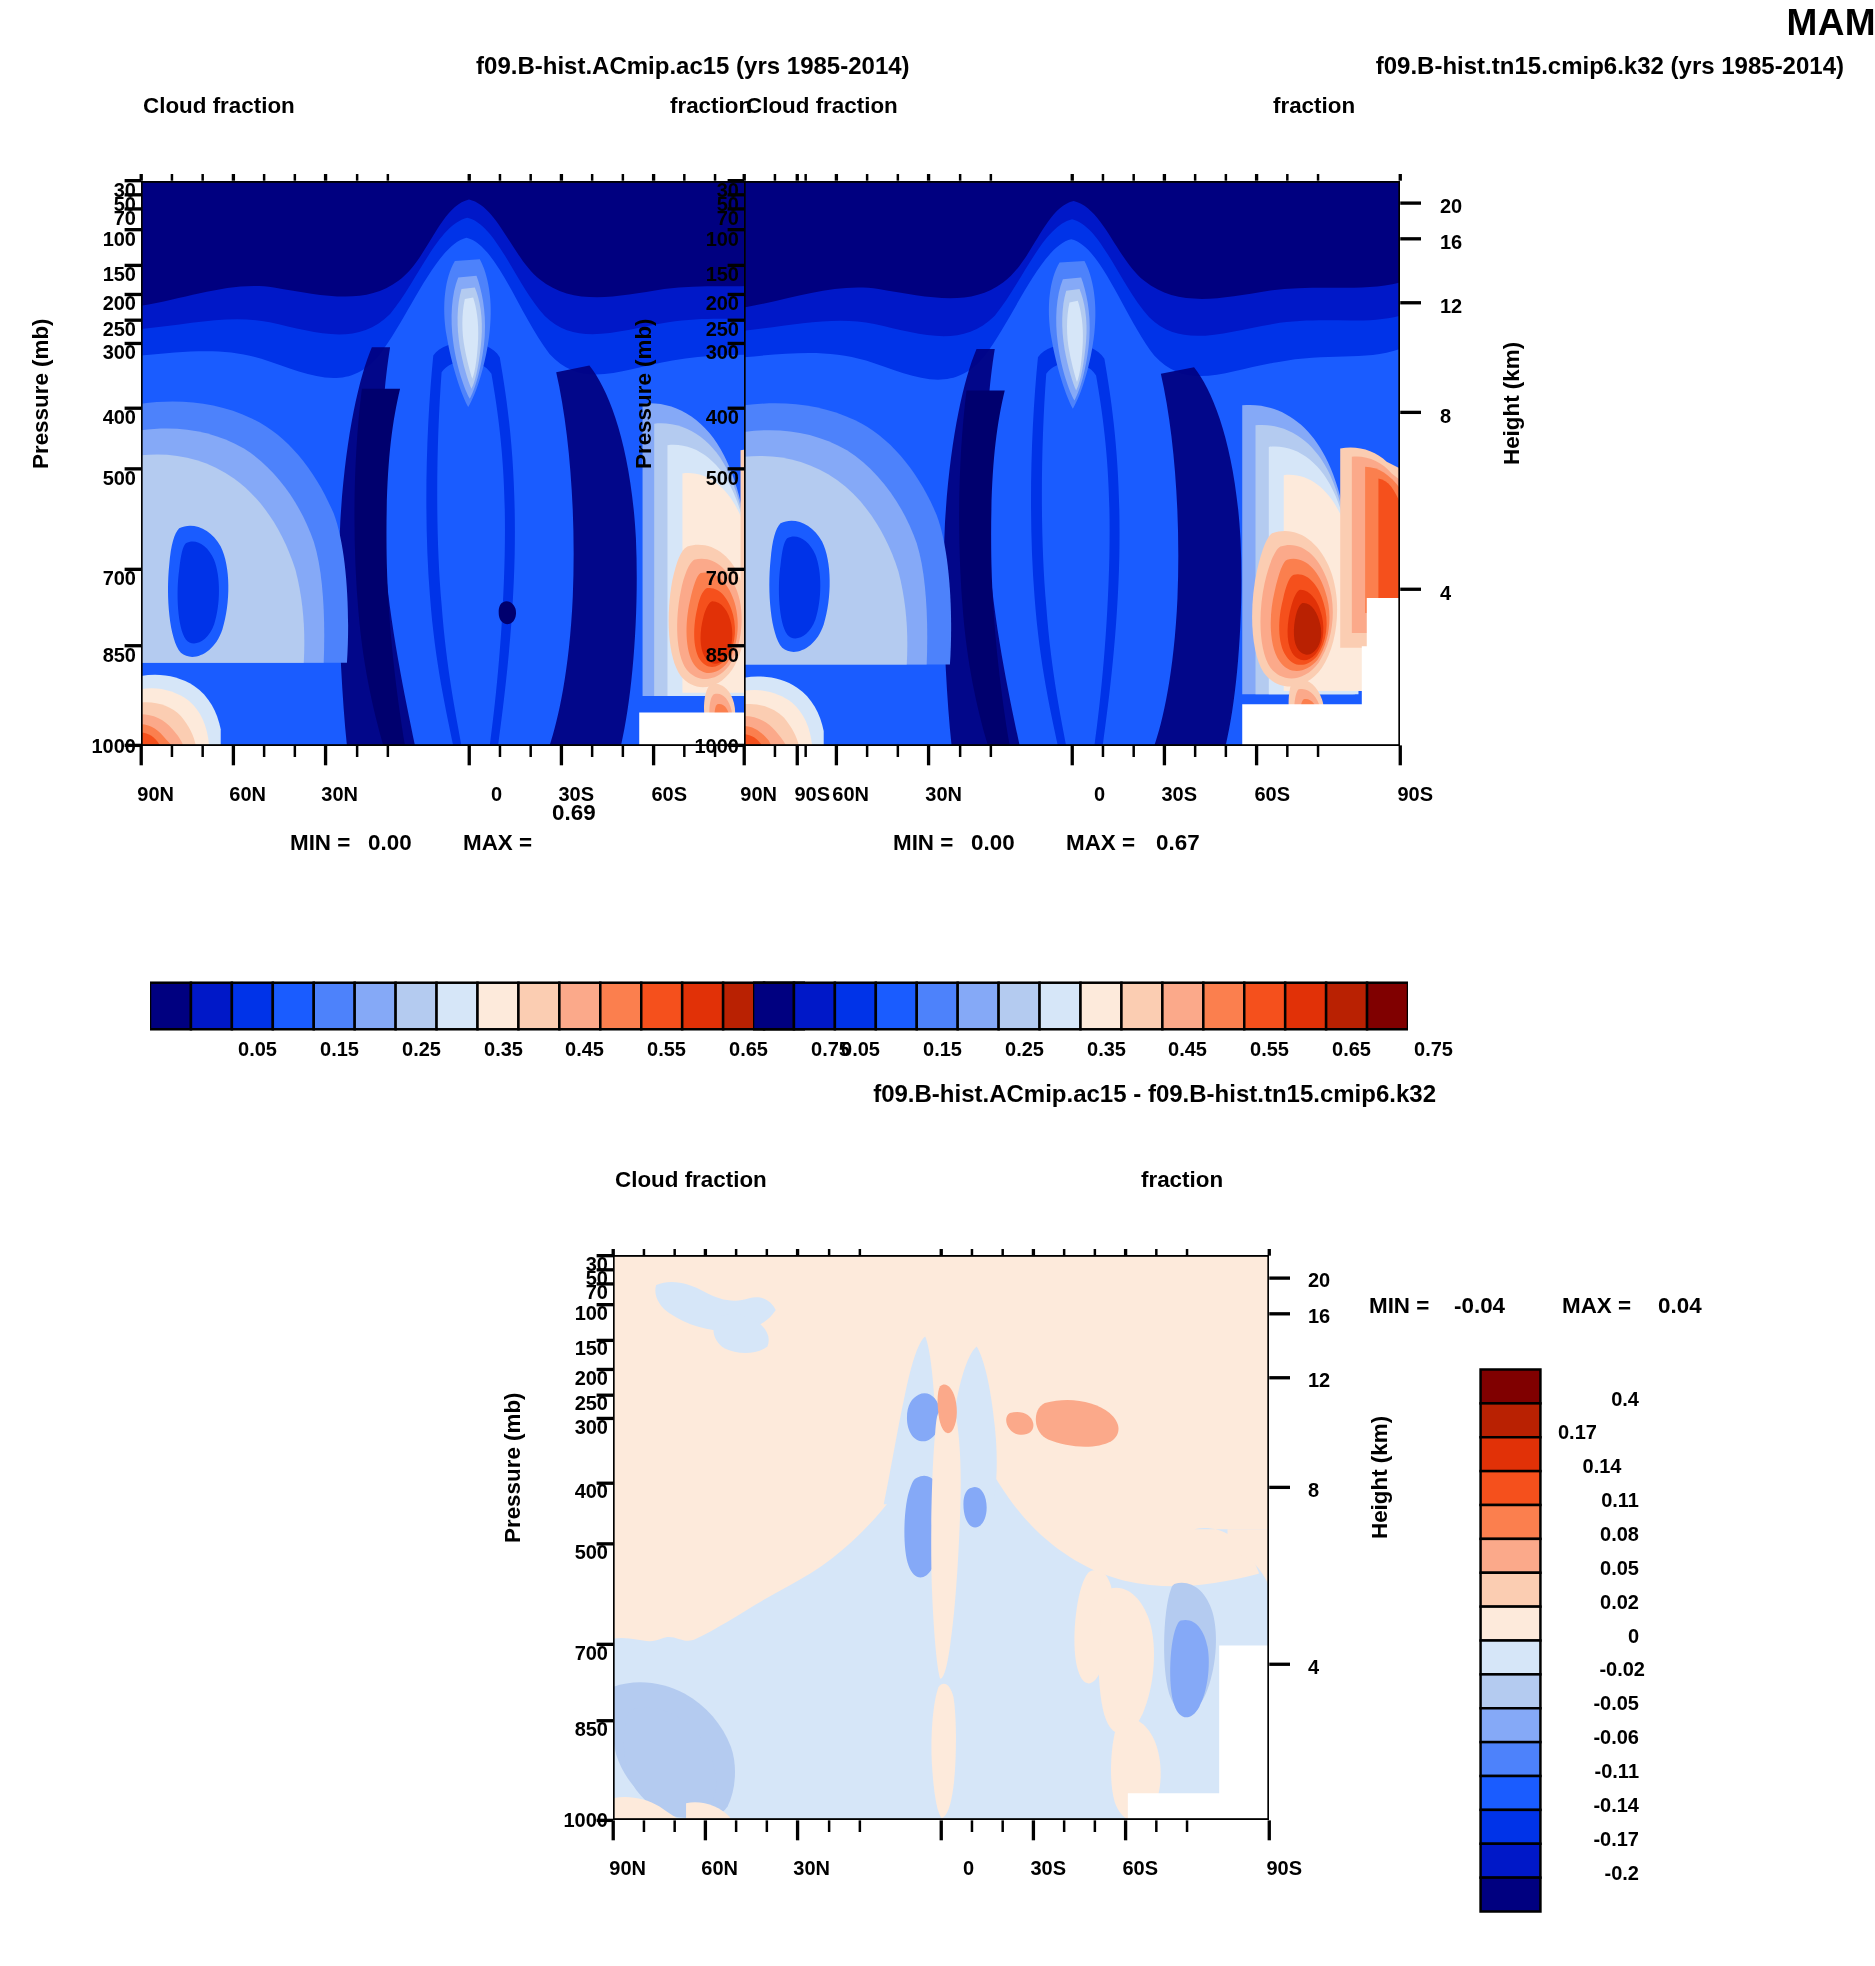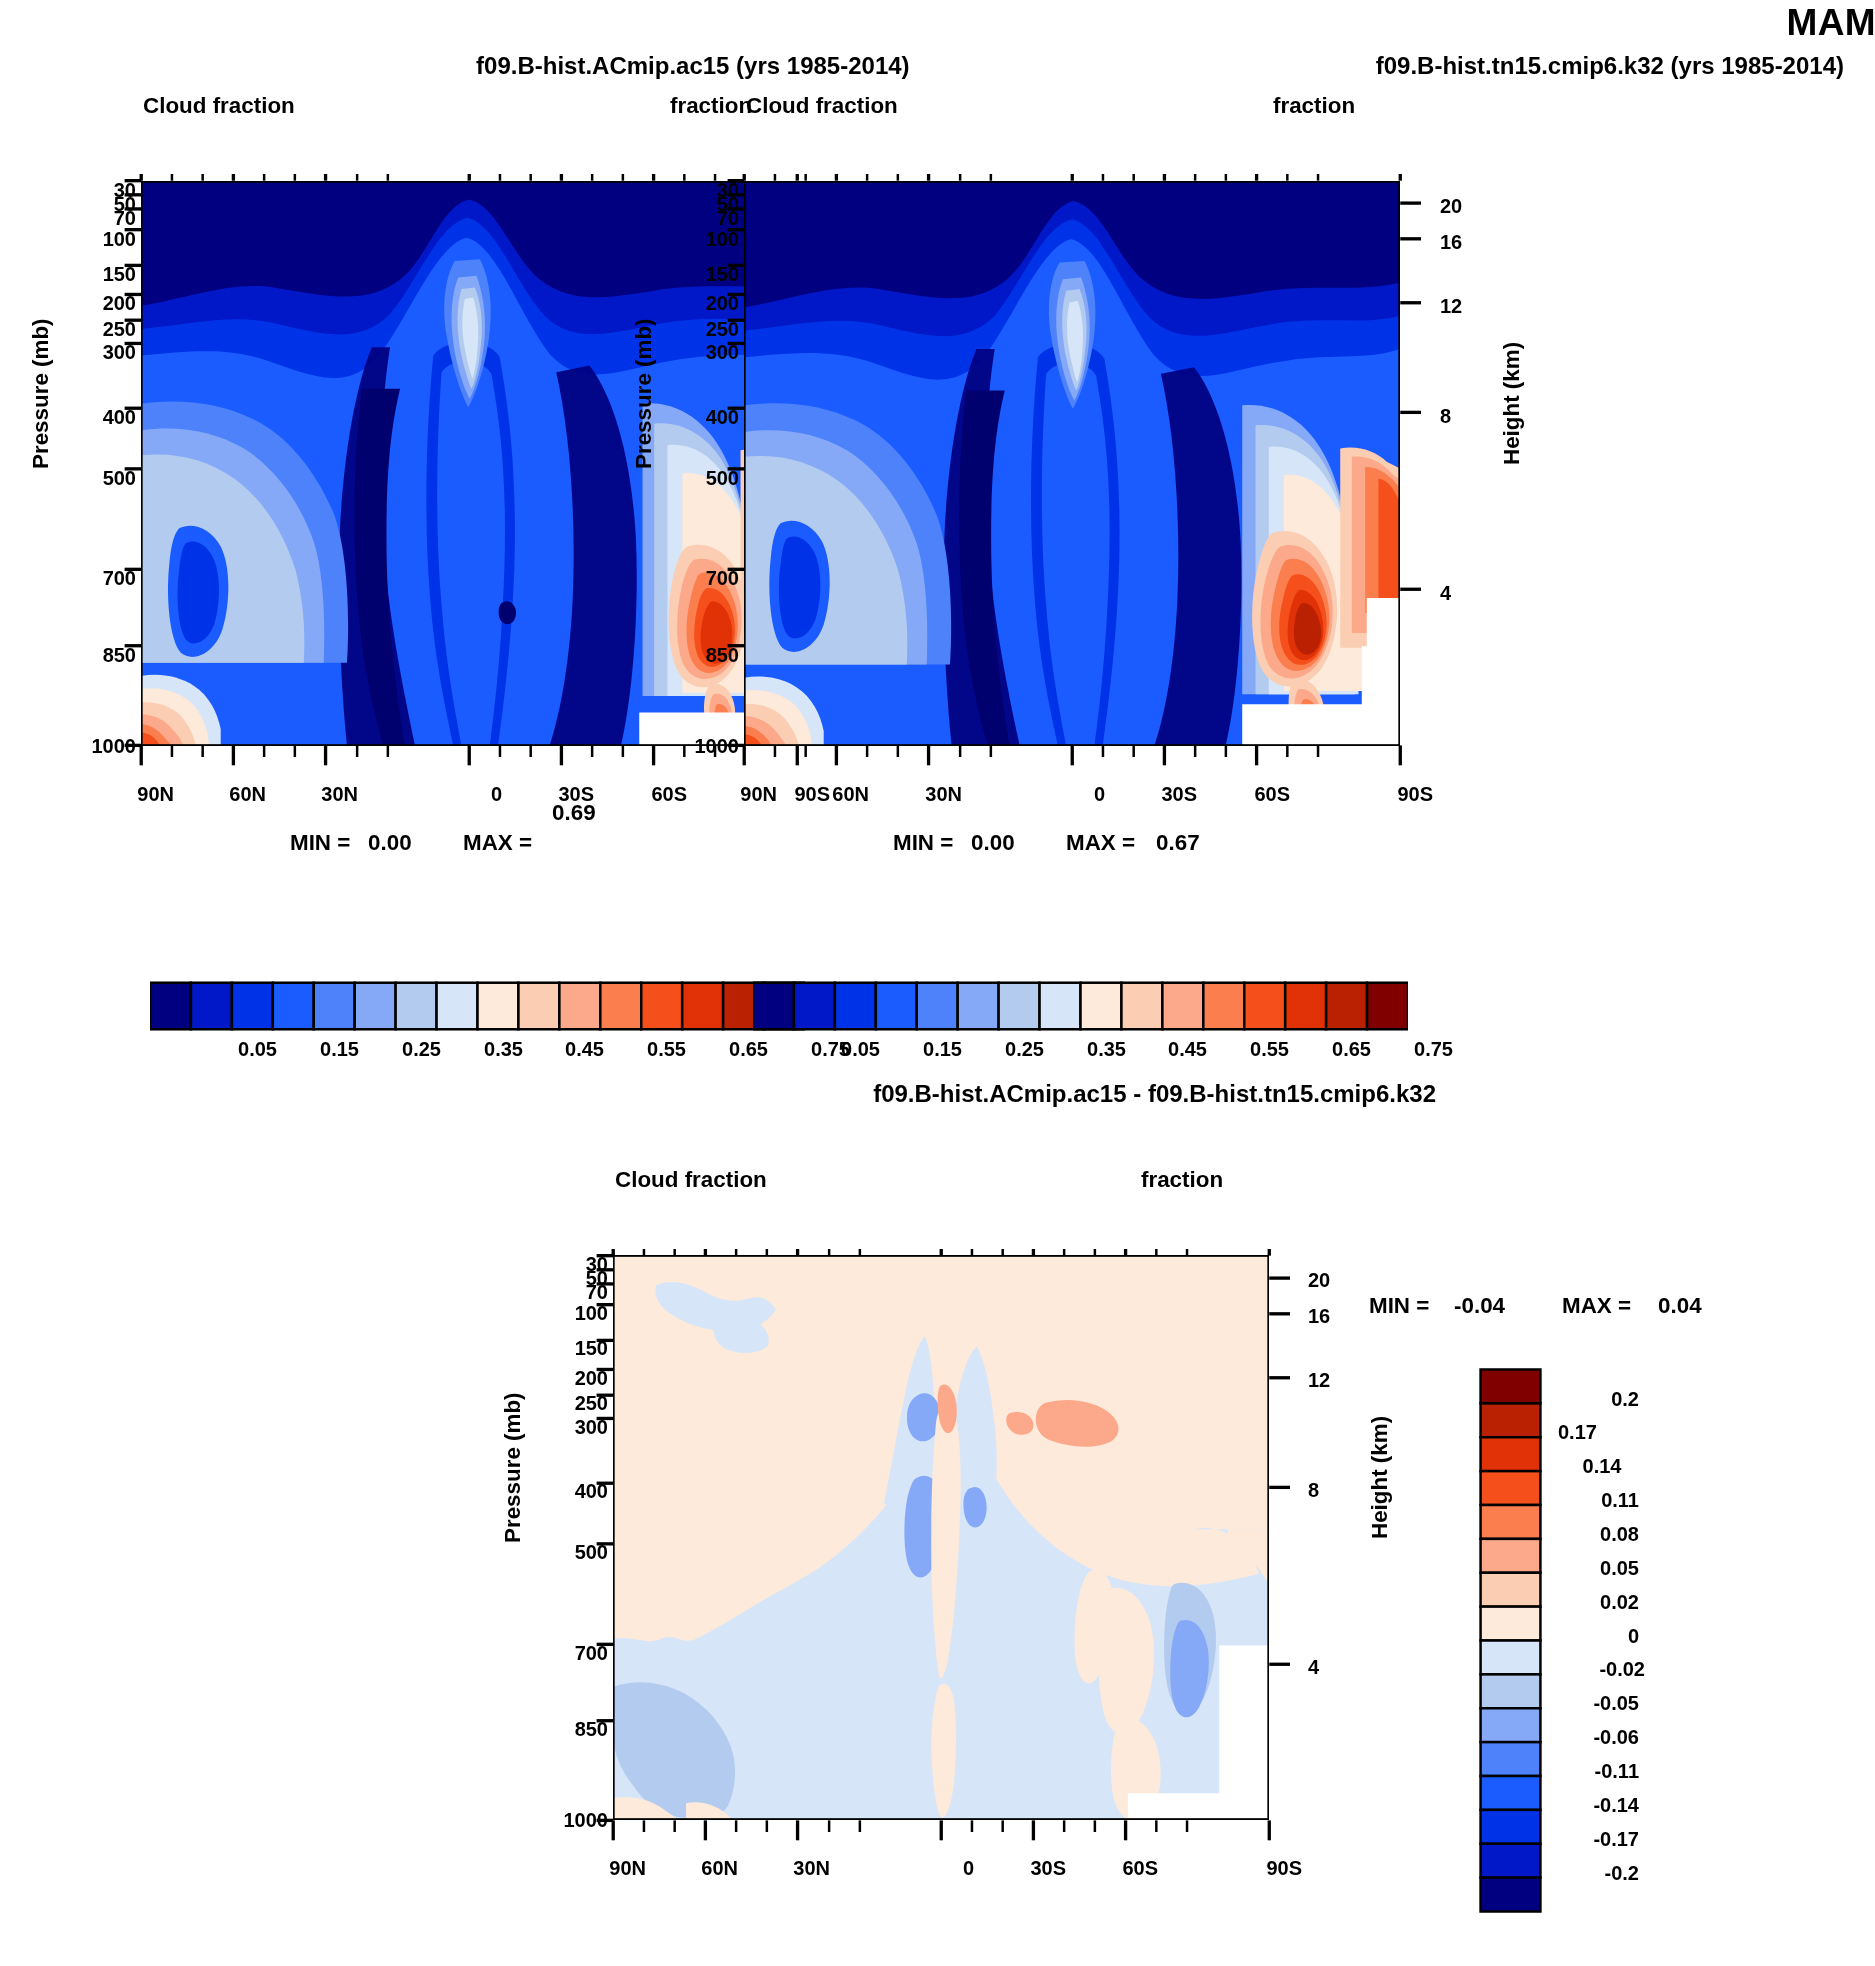--- a/index.html
+++ b/index.html
@@ -717,21 +717,21 @@
     <rect x="3" y="329.00" width="72" height="40.75" fill="#d6e6f8" class="cbcell"></rect>
     <rect x="3" y="369.75" width="72" height="40.75" fill="#b4cbf0" class="cbcell"></rect>
     <rect x="3" y="410.50" width="72" height="40.75" fill="#85a9f7" class="cbcell"></rect>
     <rect x="3" y="451.25" width="72" height="40.75" fill="#4d82fb" class="cbcell"></rect>
     <rect x="3" y="492.00" width="72" height="40.75" fill="#1a5cff" class="cbcell"></rect>
     <rect x="3" y="532.75" width="72" height="40.75" fill="#0033e8" class="cbcell"></rect>
     <rect x="3" y="573.50" width="72" height="40.75" fill="#0018c8" class="cbcell"></rect>
     <rect x="3" y="614.25" width="72" height="40.75" fill="#000080" class="cbcell"></rect>
   </svg>
 <div class="abs" style="left:1549px;top:1367px;width:158px;height:547px;" id="cblab-diff">
-    <div class="cblab" style="position: absolute; left: 0px; width: 90px; text-align: right; top: 20.6px;">0.2</div>
+    <div class="cblab" style="position: absolute; left: 0px; width: 90px; text-align: right; top: 20.6px;">0.4</div>
     <div class="cblab" style="position: absolute; left: 9px; width: 90px; text-align: left; top: 54px;">0.17</div>
     <div class="cblab" style="position: absolute; left: 8px; width: 90px; text-align: center; top: 88px;">0.14</div>
     <div class="cblab" style="position: absolute; left: 0px; width: 90px; text-align: right; top: 122px;">0.11</div>
     <div class="cblab" style="position: absolute; left: 0px; width: 90px; text-align: right; top: 156px;">0.08</div>
     <div class="cblab" style="position: absolute; left: 0px; width: 90px; text-align: right; top: 190px;">0.05</div>
     <div class="cblab" style="position: absolute; left: 0px; width: 90px; text-align: right; top: 224px;">0.02</div>
     <div class="cblab" style="position: absolute; left: 0px; width: 90px; text-align: right; top: 258px;">0</div>
     <div class="cblab" style="position: absolute; left: 6px; width: 90px; text-align: right; top: 291px;">-0.02</div>
     <div class="cblab" style="position: absolute; left: 0px; width: 90px; text-align: right; top: 325px;">-0.05</div>
     <div class="cblab" style="position: absolute; left: 0px; width: 90px; text-align: right; top: 359px;">-0.06</div>

